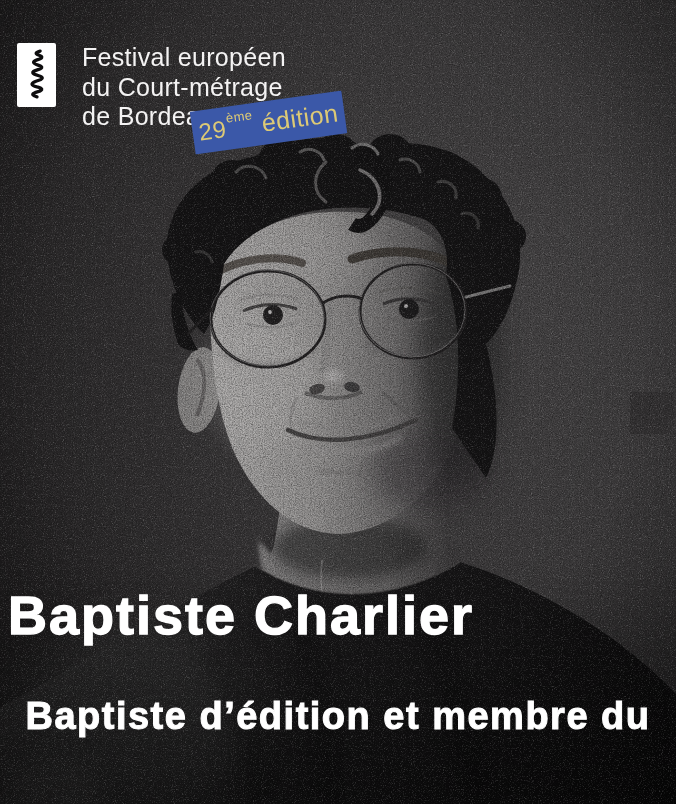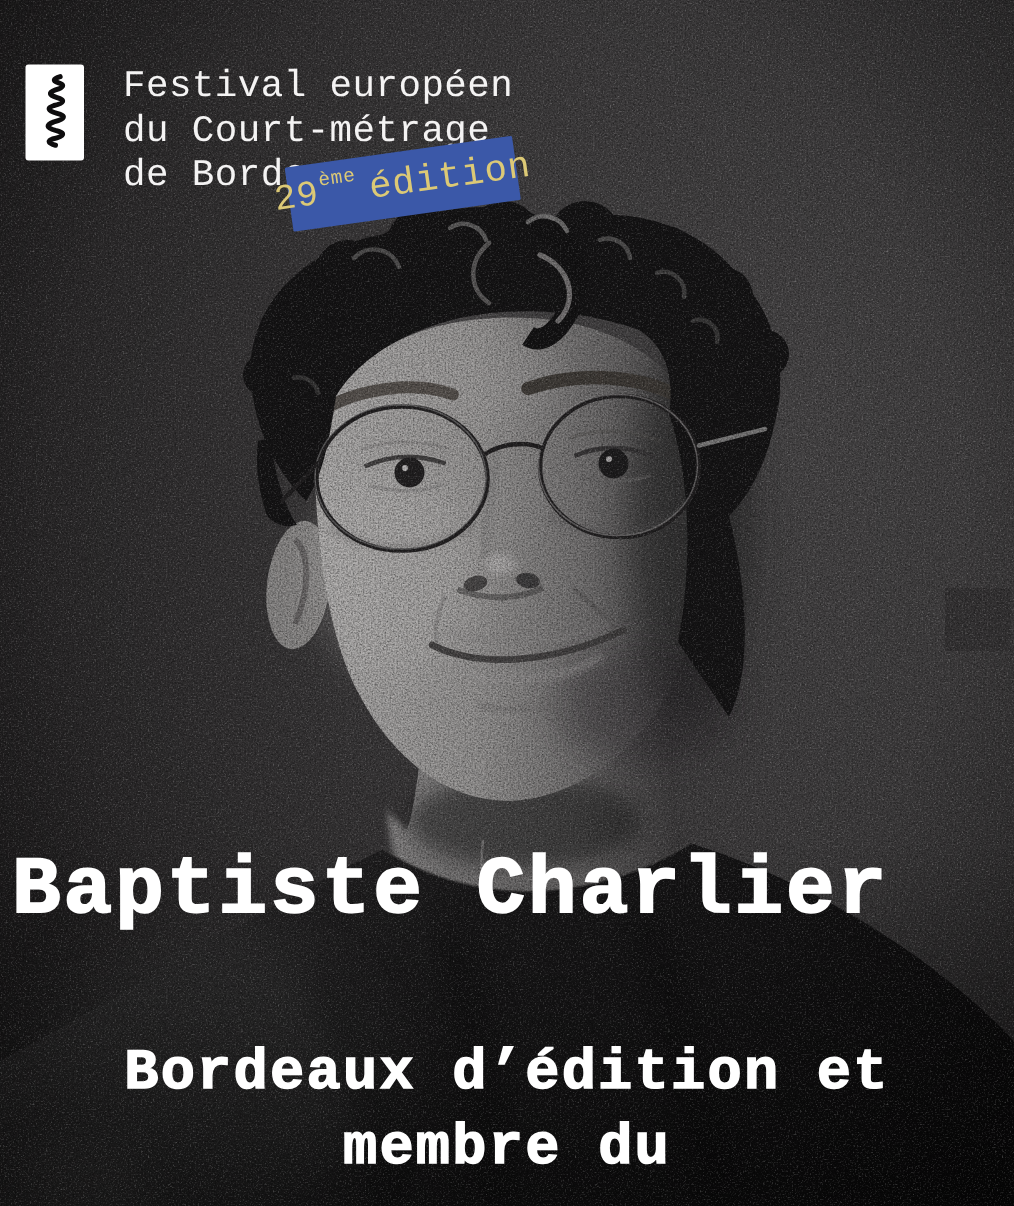--- a/index.html
+++ b/index.html
@@ -1,18 +1,18 @@
 <!DOCTYPE html>
 <html><head>
 <meta charset="utf-8">
 <style>
   html,body{margin:0;padding:0;background:#1a191a;}
   .stage{
     position:relative;width:676px;height:804px;overflow:hidden;
-    background:#323031;font-family:Liberation Mono, monospace;
+    background:#323031;font-family:Liberation Sans, sans-serif;
     -webkit-font-smoothing:antialiased;
   }
   svg.photo{position:absolute;left:0;top:0;width:676px;height:804px;display:block;}
 
   
   .brand{position:absolute;left:17px;top:43px;display:flex;gap:26px;align-items:flex-start;}
   .brand-logo{width:39px;height:64px;background:#ffffff;border-radius:2px;
     display:flex;align-items:center;justify-content:center;flex:none;}
   .brand-title{color:#f4f3f3;font-size:25px;line-height:29.5px;font-weight:400;letter-spacing:.3px;}
 
@@ -21,21 +21,21 @@
     position:absolute;left:192px;top:101px;width:153px;height:43px;
     background:#3b58a8;transform:rotate(-8deg);border-radius:1px;
     display:flex;align-items:center;justify-content:center;
     color:#dcc976;font-size:24px;font-weight:500;letter-spacing:.5px;white-space:nowrap;
   }
   .badge .sup{font-size:13px;align-self:flex-start;margin-top:4px;margin-left:1px;}
   .badge .rest{margin-left:8px;font-size:25px;}
 
   
   .name{
-    position:absolute;left:8px;top:566px;color:#ffffff;
+    position:absolute;left:8px;top:586px;color:#ffffff;
     font-size:54px;line-height:58px;font-weight:700;letter-spacing:2px;
     -webkit-text-stroke:1.3px #ffffff;white-space:nowrap;
   }
   .role{
     position:absolute;left:0;right:0;top:691px;text-align:center;color:#ffffff;
     font-size:38px;line-height:50px;font-weight:700;letter-spacing:1.5px;
     -webkit-text-stroke:1px #ffffff;
   }
 </style>
 </head>
@@ -221,16 +221,16 @@
   </div>
 
   <div class="badge">
     <span>29</span>
       <span class="sup">ème</span>
       <span class="rest">édition</span>
   </div>
 
   <h1 class="name" style="margin:0">Baptiste Charlier</h1>
   <div class="role">
-    <div>Bordeaux d’édition et membre du</div>
+    <div>Baptiste d’édition et membre du</div>
   </div>
 
 </div>
 
 </body></html>

